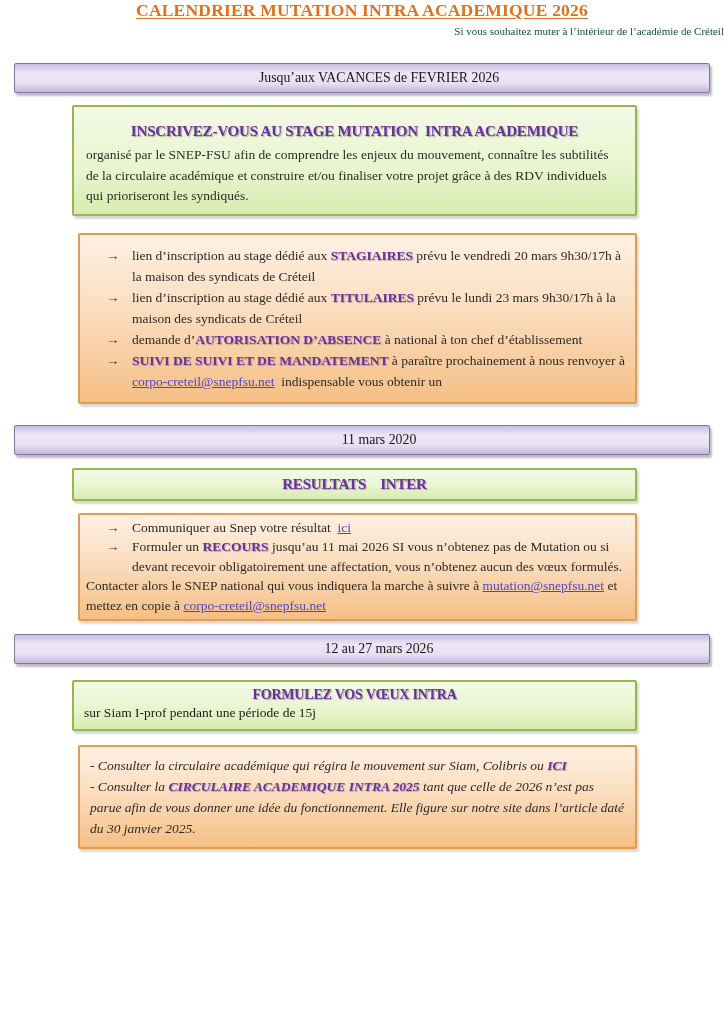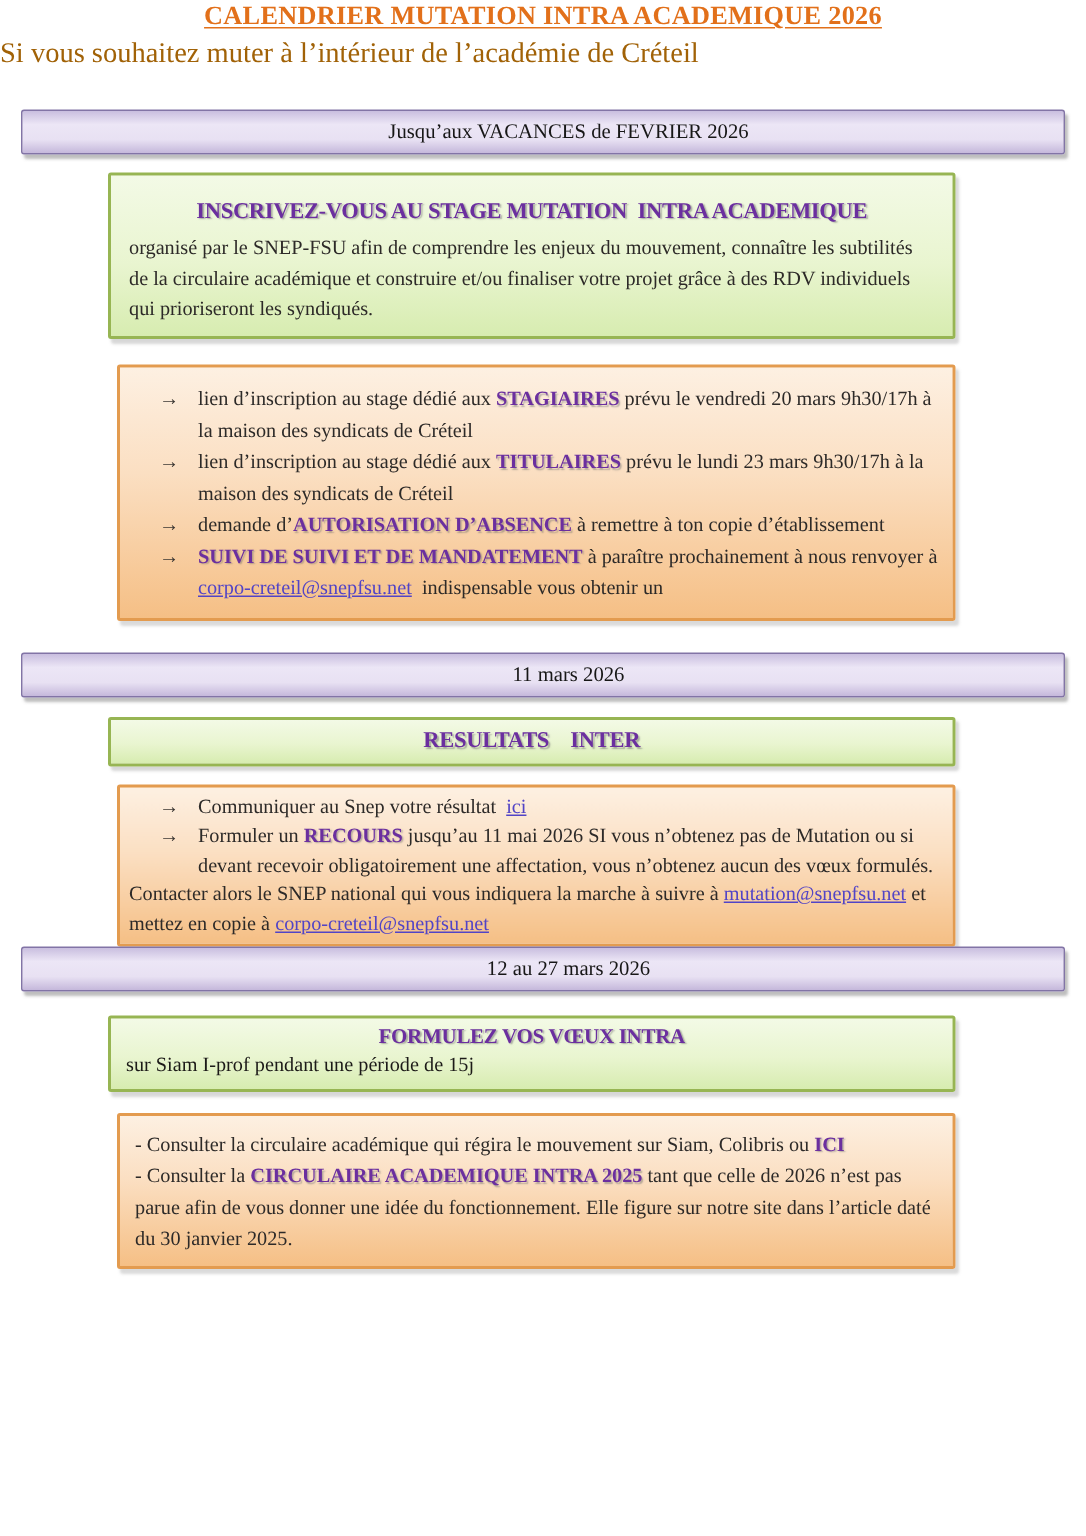--- a/index.html
+++ b/index.html
@@ -19,42 +19,42 @@
     text-align:center;
     font-size:17.5px;
     font-weight:bold;
     letter-spacing:0.2px;
     color:#E2701A;
     text-decoration:underline;
     text-underline-offset:2px;
   }
   .doc-subtitle {
     margin-top:4px;
-    text-align:left;
-    font-size:19px;
-    color:#a16207;
+    text-align:right;
+    font-size:11px;
+    color:#14532d;
   }
 
   
   .banner {
     margin:0 14px;
     height:30px;
     line-height:27px;
     text-align:center;
     font-size:13.8px;
     color:#171717;
     border:1px solid #8274A6;
     border-radius:2px;
     background:linear-gradient(180deg,#c9bedf 0%,#ece6f6 32%,#e8e1f3 68%,#c5b8db 100%);
     box-shadow:2px 3px 2px rgba(125,125,125,0.5);
     padding-left:34px;
   }
   .banner-1 { margin-top:26px; }
   .banner-2 { margin-top:21px; }
-  .banner-3 { }
+  .banner-3 { margin-top:13px; }
 
   
   .green-box {
     margin-left:72px;
     width:565px;
     border:2px solid #97B553;
     border-radius:2px;
     background:linear-gradient(180deg,#f3fae6 0%,#e9f5d0 55%,#d7ecb0 100%);
     box-shadow:2px 3px 2px rgba(140,140,140,0.35);
     font-size:13.5px;
@@ -105,21 +105,21 @@
     font-weight:bold;
     color:#6B2F9F;
     text-shadow:1px 1px 1px rgba(110,110,110,0.5);
   }
   a.link, .link {
     color:#5244C6;
     text-decoration:underline;
     cursor:pointer;
   }
   .footer-par { line-height:19.6px; padding-left:6px; }
-  .par { line-height:21px; }
+  .par { line-height:21px;font-style:italic; }
 </style>
 </head>
 <body>
 
 <div class="page">
 
   <div class="doc-title">CALENDRIER MUTATION INTRA ACADEMIQUE 2026</div>
   <div class="doc-subtitle">Si vous souhaitez muter à l’intérieur de l’académie de Créteil</div>
 
   <div class="banner banner-1">
@@ -135,30 +135,30 @@
     <div class="li">
       <span class="arrow">→</span>
       <div class="li-text"><span class="t">lien d’inscription au stage dédié aux </span><span class="strong t">STAGIAIRES</span><span class="t"> prévu le vendredi 20 mars 9h30/17h à la maison des syndicats de Créteil</span></div>
     </div>
     <div class="li">
       <span class="arrow">→</span>
       <div class="li-text"><span class="t">lien d’inscription au stage dédié aux </span><span class="strong t">TITULAIRES</span><span class="t"> prévu le lundi 23 mars 9h30/17h à la maison des syndicats de Créteil</span></div>
     </div>
     <div class="li">
       <span class="arrow">→</span>
-      <div class="li-text"><span class="t">demande d’</span><span class="strong t">AUTORISATION D’ABSENCE</span><span class="t"> à remettre à ton copie d’établissement</span></div>
+      <div class="li-text"><span class="t">demande d’</span><span class="strong t">AUTORISATION D’ABSENCE</span><span class="t"> à national à ton chef d’établissement</span></div>
     </div>
     <div class="li">
       <span class="arrow">→</span>
       <div class="li-text"><span class="strong t">SUIVI DE SUIVI ET DE MANDATEMENT</span><span class="t"> à paraître prochainement à nous renvoyer à </span><a class="link t">corpo-creteil@snepfsu.net</a><span class="t">  indispensable vous obtenir un</span></div>
     </div>
   </div>
 
   <div class="banner banner-2">
-    <span class="t">11 mars 2026</span>
+    <span class="t">11 mars 2020</span>
   </div>
 
   <div class="green-box green-box-2">
     <div class="purple-heading t">RESULTATS    INTER</div>
   </div>
 
   <div class="orange-box orange-box-2">
     <div class="li">
       <span class="arrow">→</span>
       <div class="li-text"><span class="t">Communiquer au Snep votre résultat  </span><a class="link t">ici</a></div>

